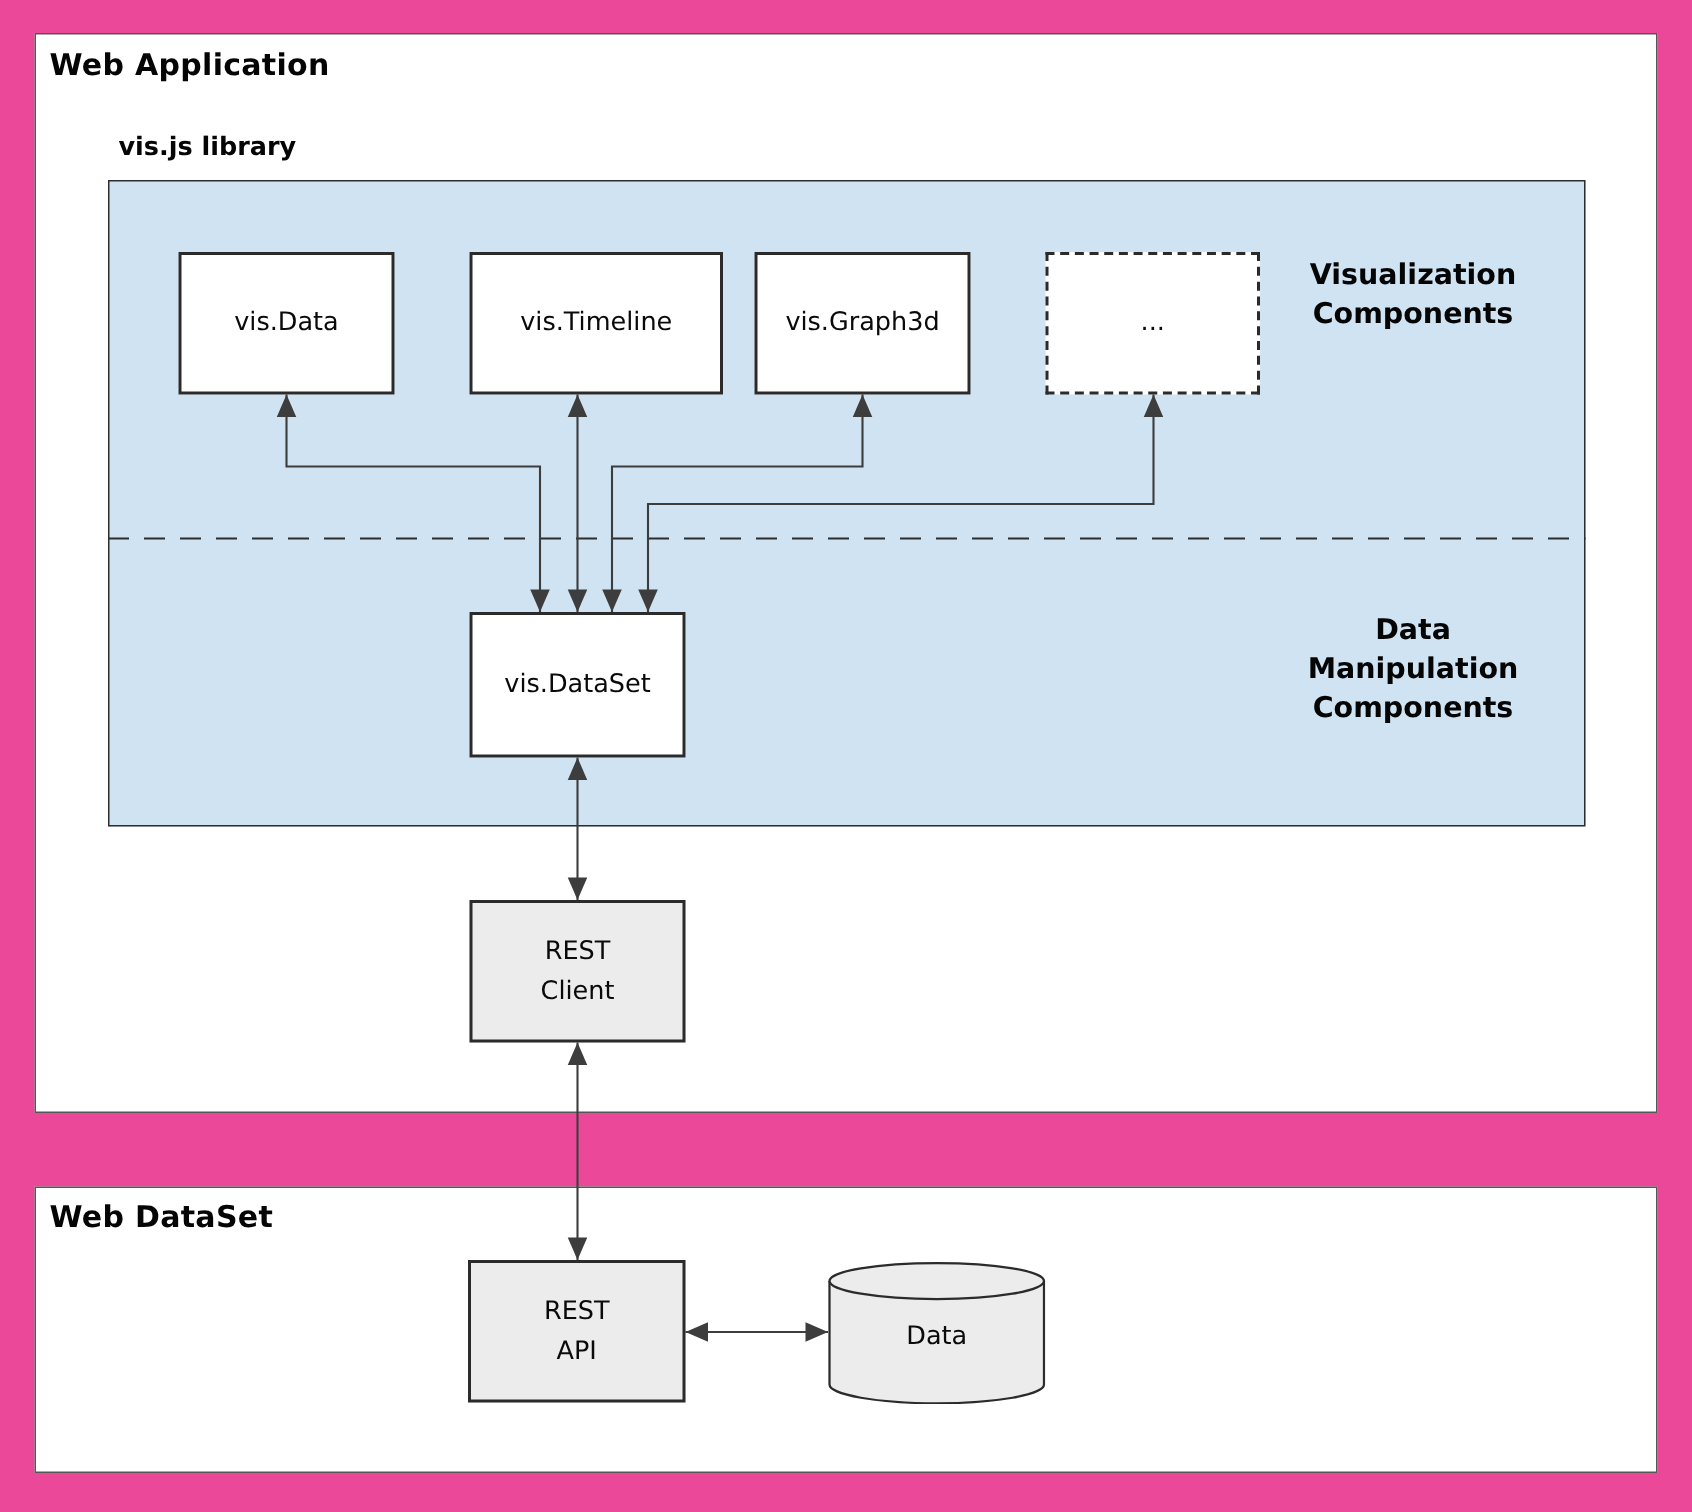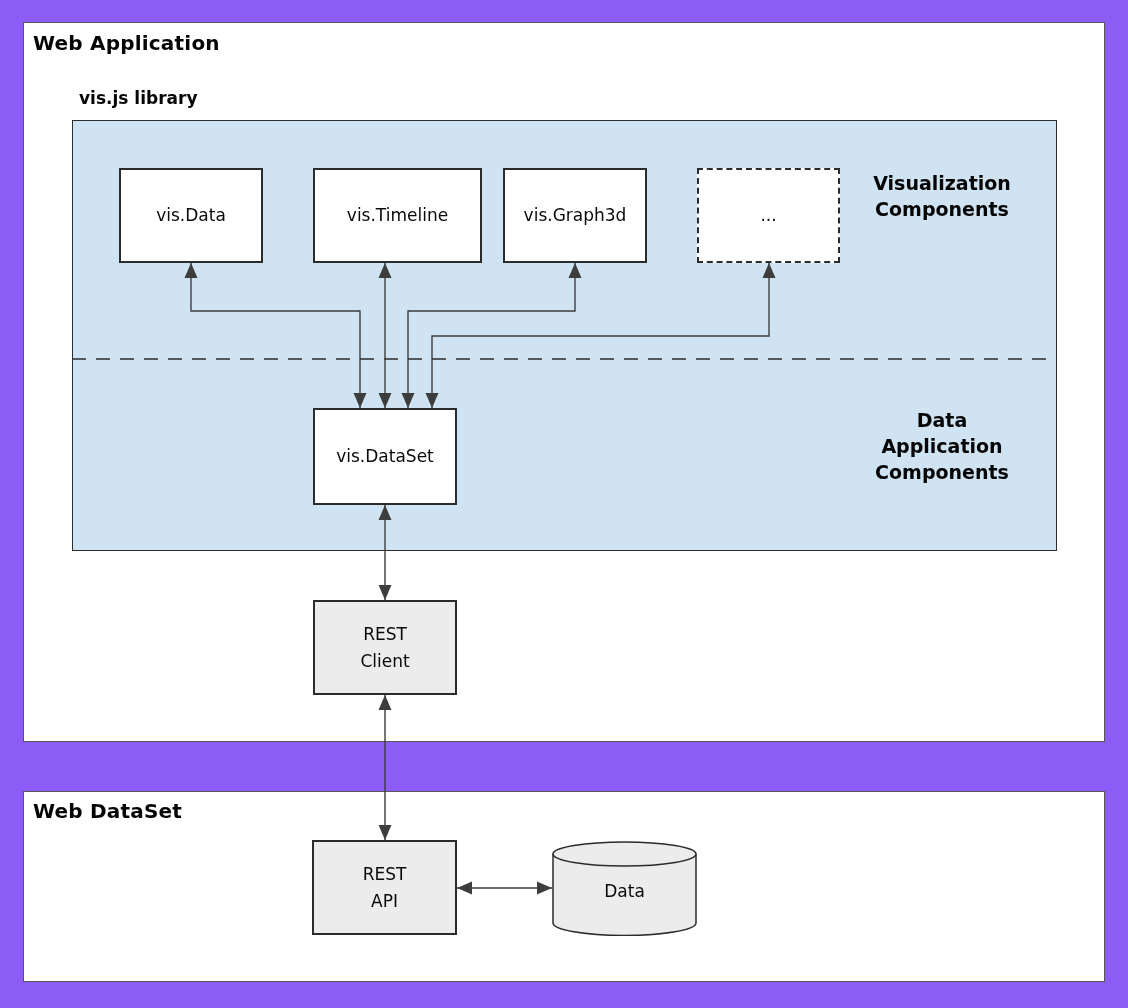--- a/index.html
+++ b/index.html
@@ -5,21 +5,21 @@
   html, body {
     margin: 0;
     padding: 0;
     background: #ffffff;
     font-family: "DejaVu Sans", "Liberation Sans", sans-serif;
   }
   .canvas {
     position: relative;
     width: 1128px;
     height: 1008px;
-    background: #8b5cf6;
+    background: #ec4899;
     overflow: hidden;
   }
 
   
   .outer-box {
     position: absolute;
     background: #ffffff;
     border: 1px solid #565656;
     box-sizing: border-box;
   }
@@ -134,21 +134,21 @@
   <div class="node dashed" style="left:697px; top:168px; width:143px; height:95px;">
     <span>...</span>
   </div>
 
   <div class="side-label" style="left:842px; top:170px;">
     <div>Visualization</div>
     <div>Components</div>
   </div>
   <div class="side-label" style="left:842px; top:407px;">
     <div>Data</div>
-    <div>Application</div>
+    <div>Manipulation</div>
     <div>Components</div>
   </div>
 
   <div class="node" style="left:313px; top:408px; width:144px; height:97px;">
     <span>vis.DataSet</span>
   </div>
 
   <div class="node gray" style="left:313px; top:600px; width:144px; height:95px;">
     <span><span>REST</span><br><span>Client</span></span>
   </div>

